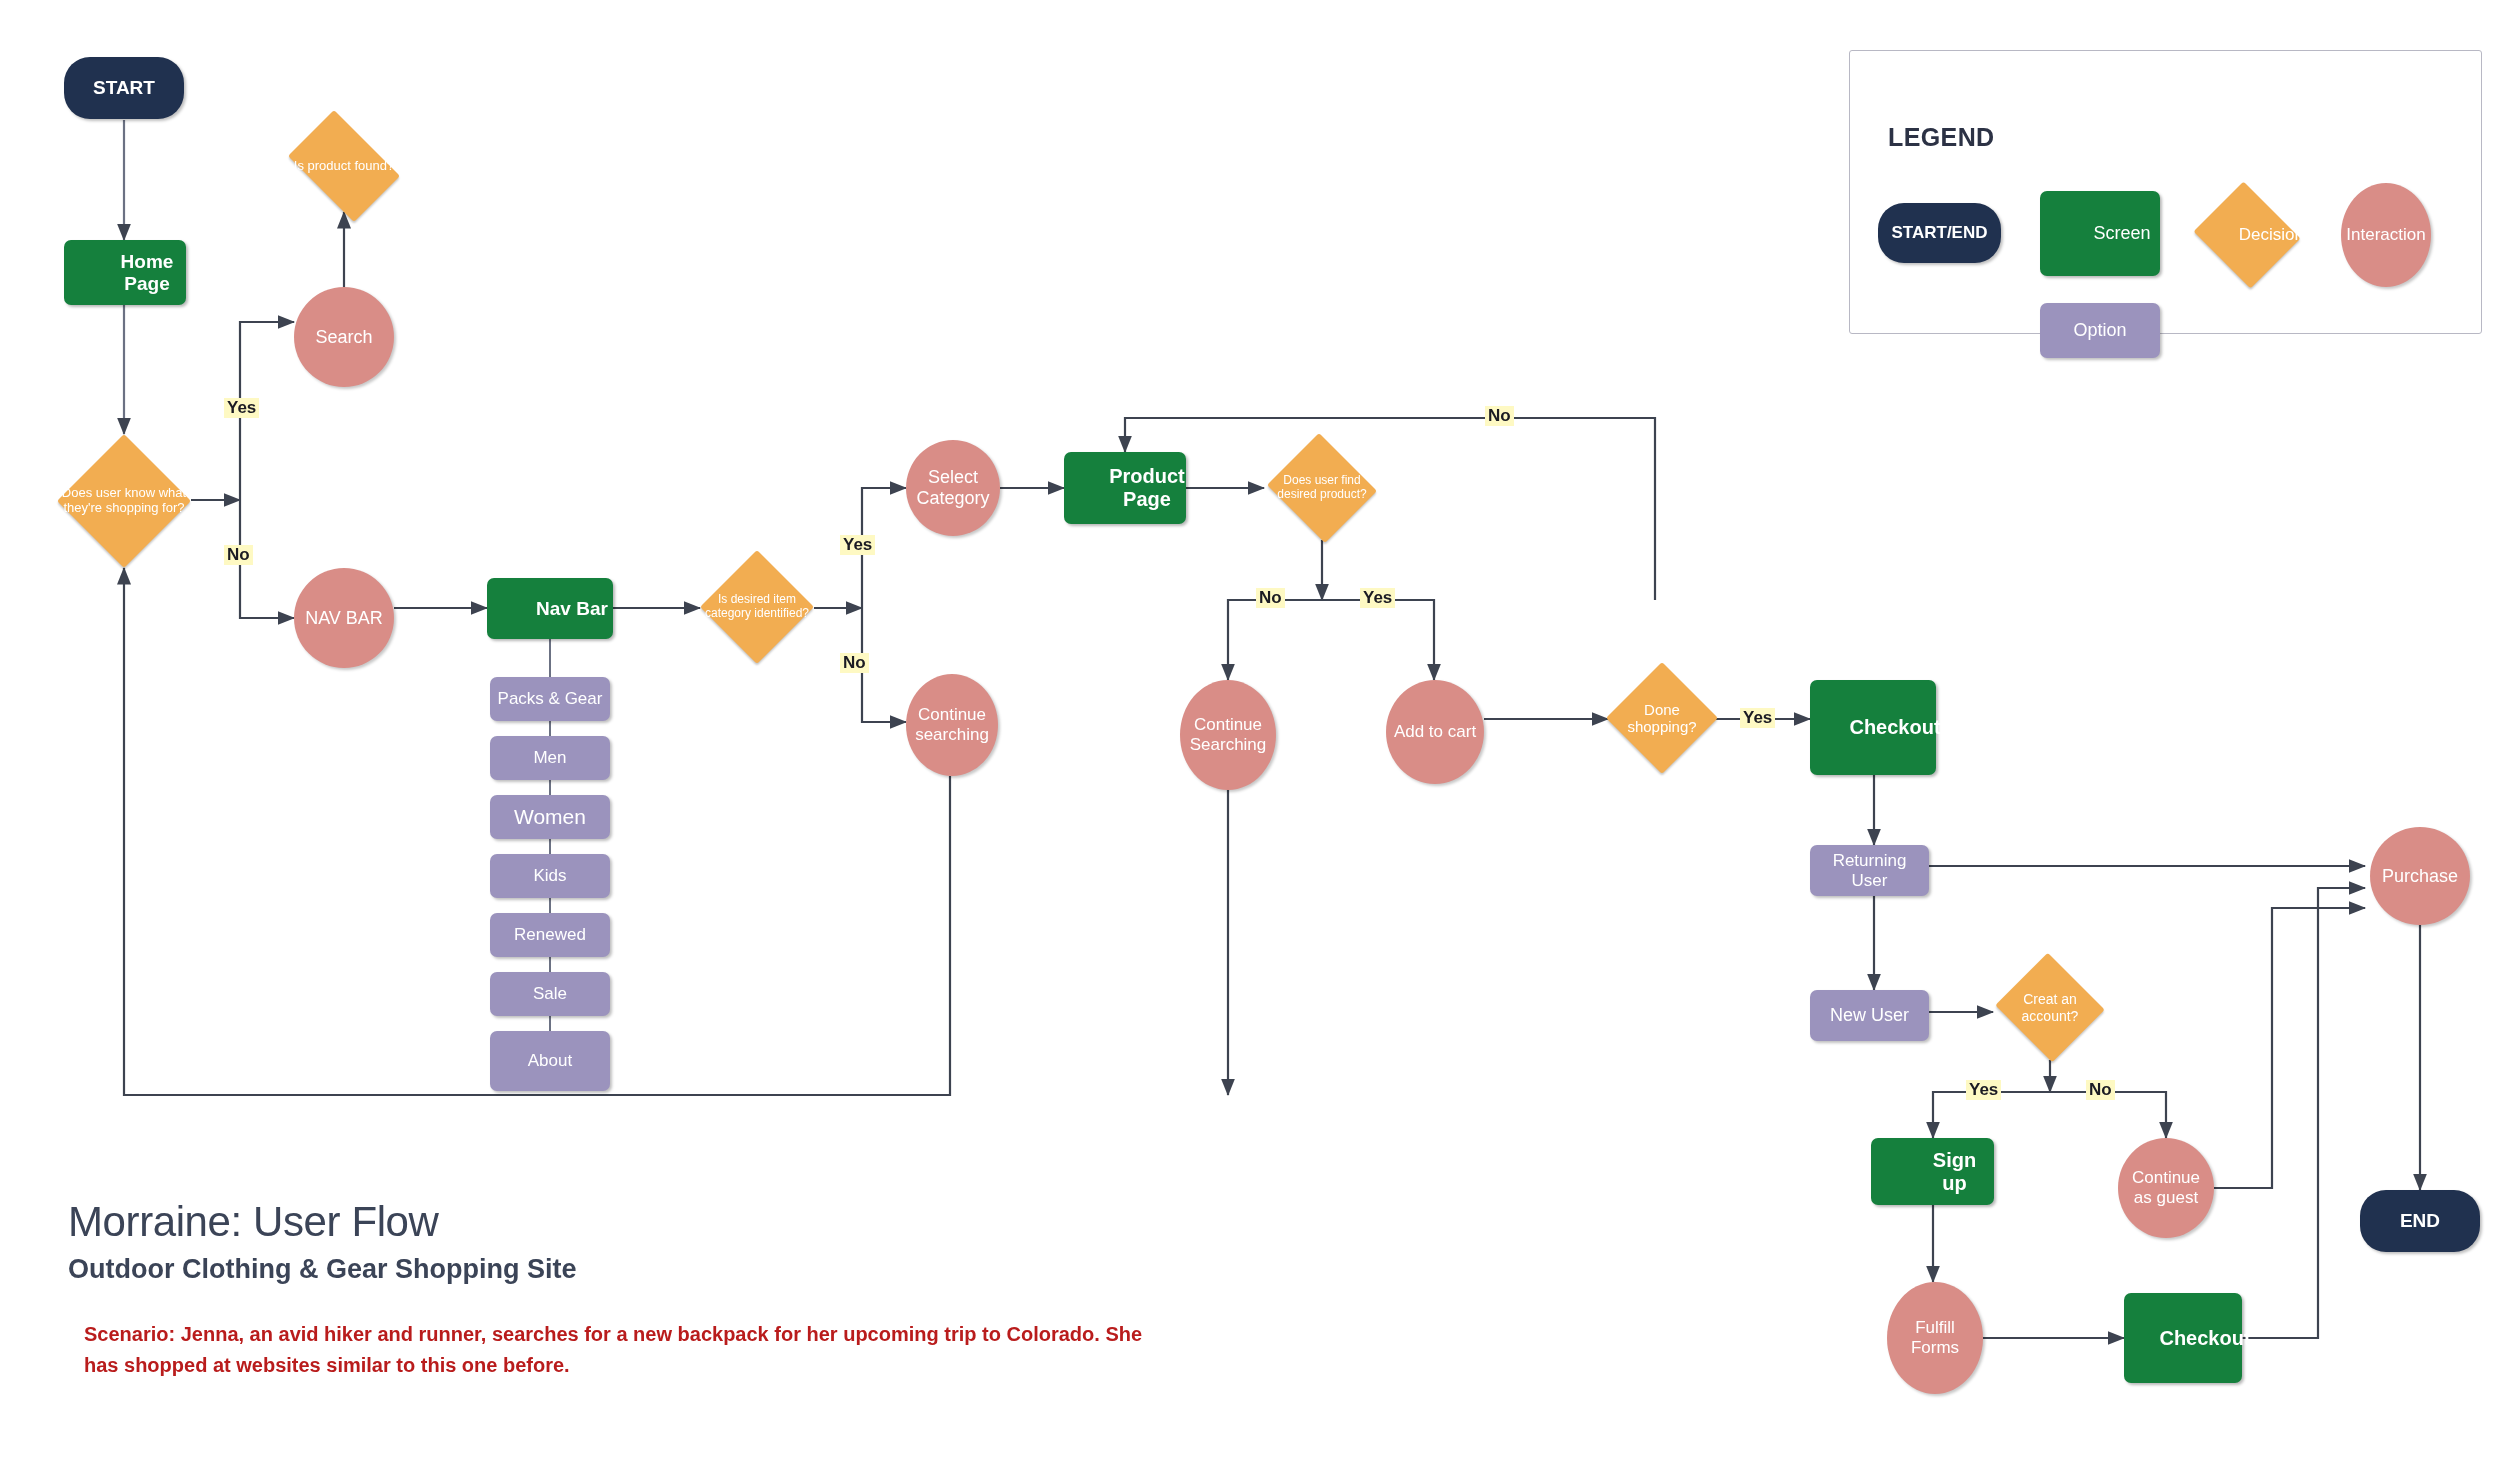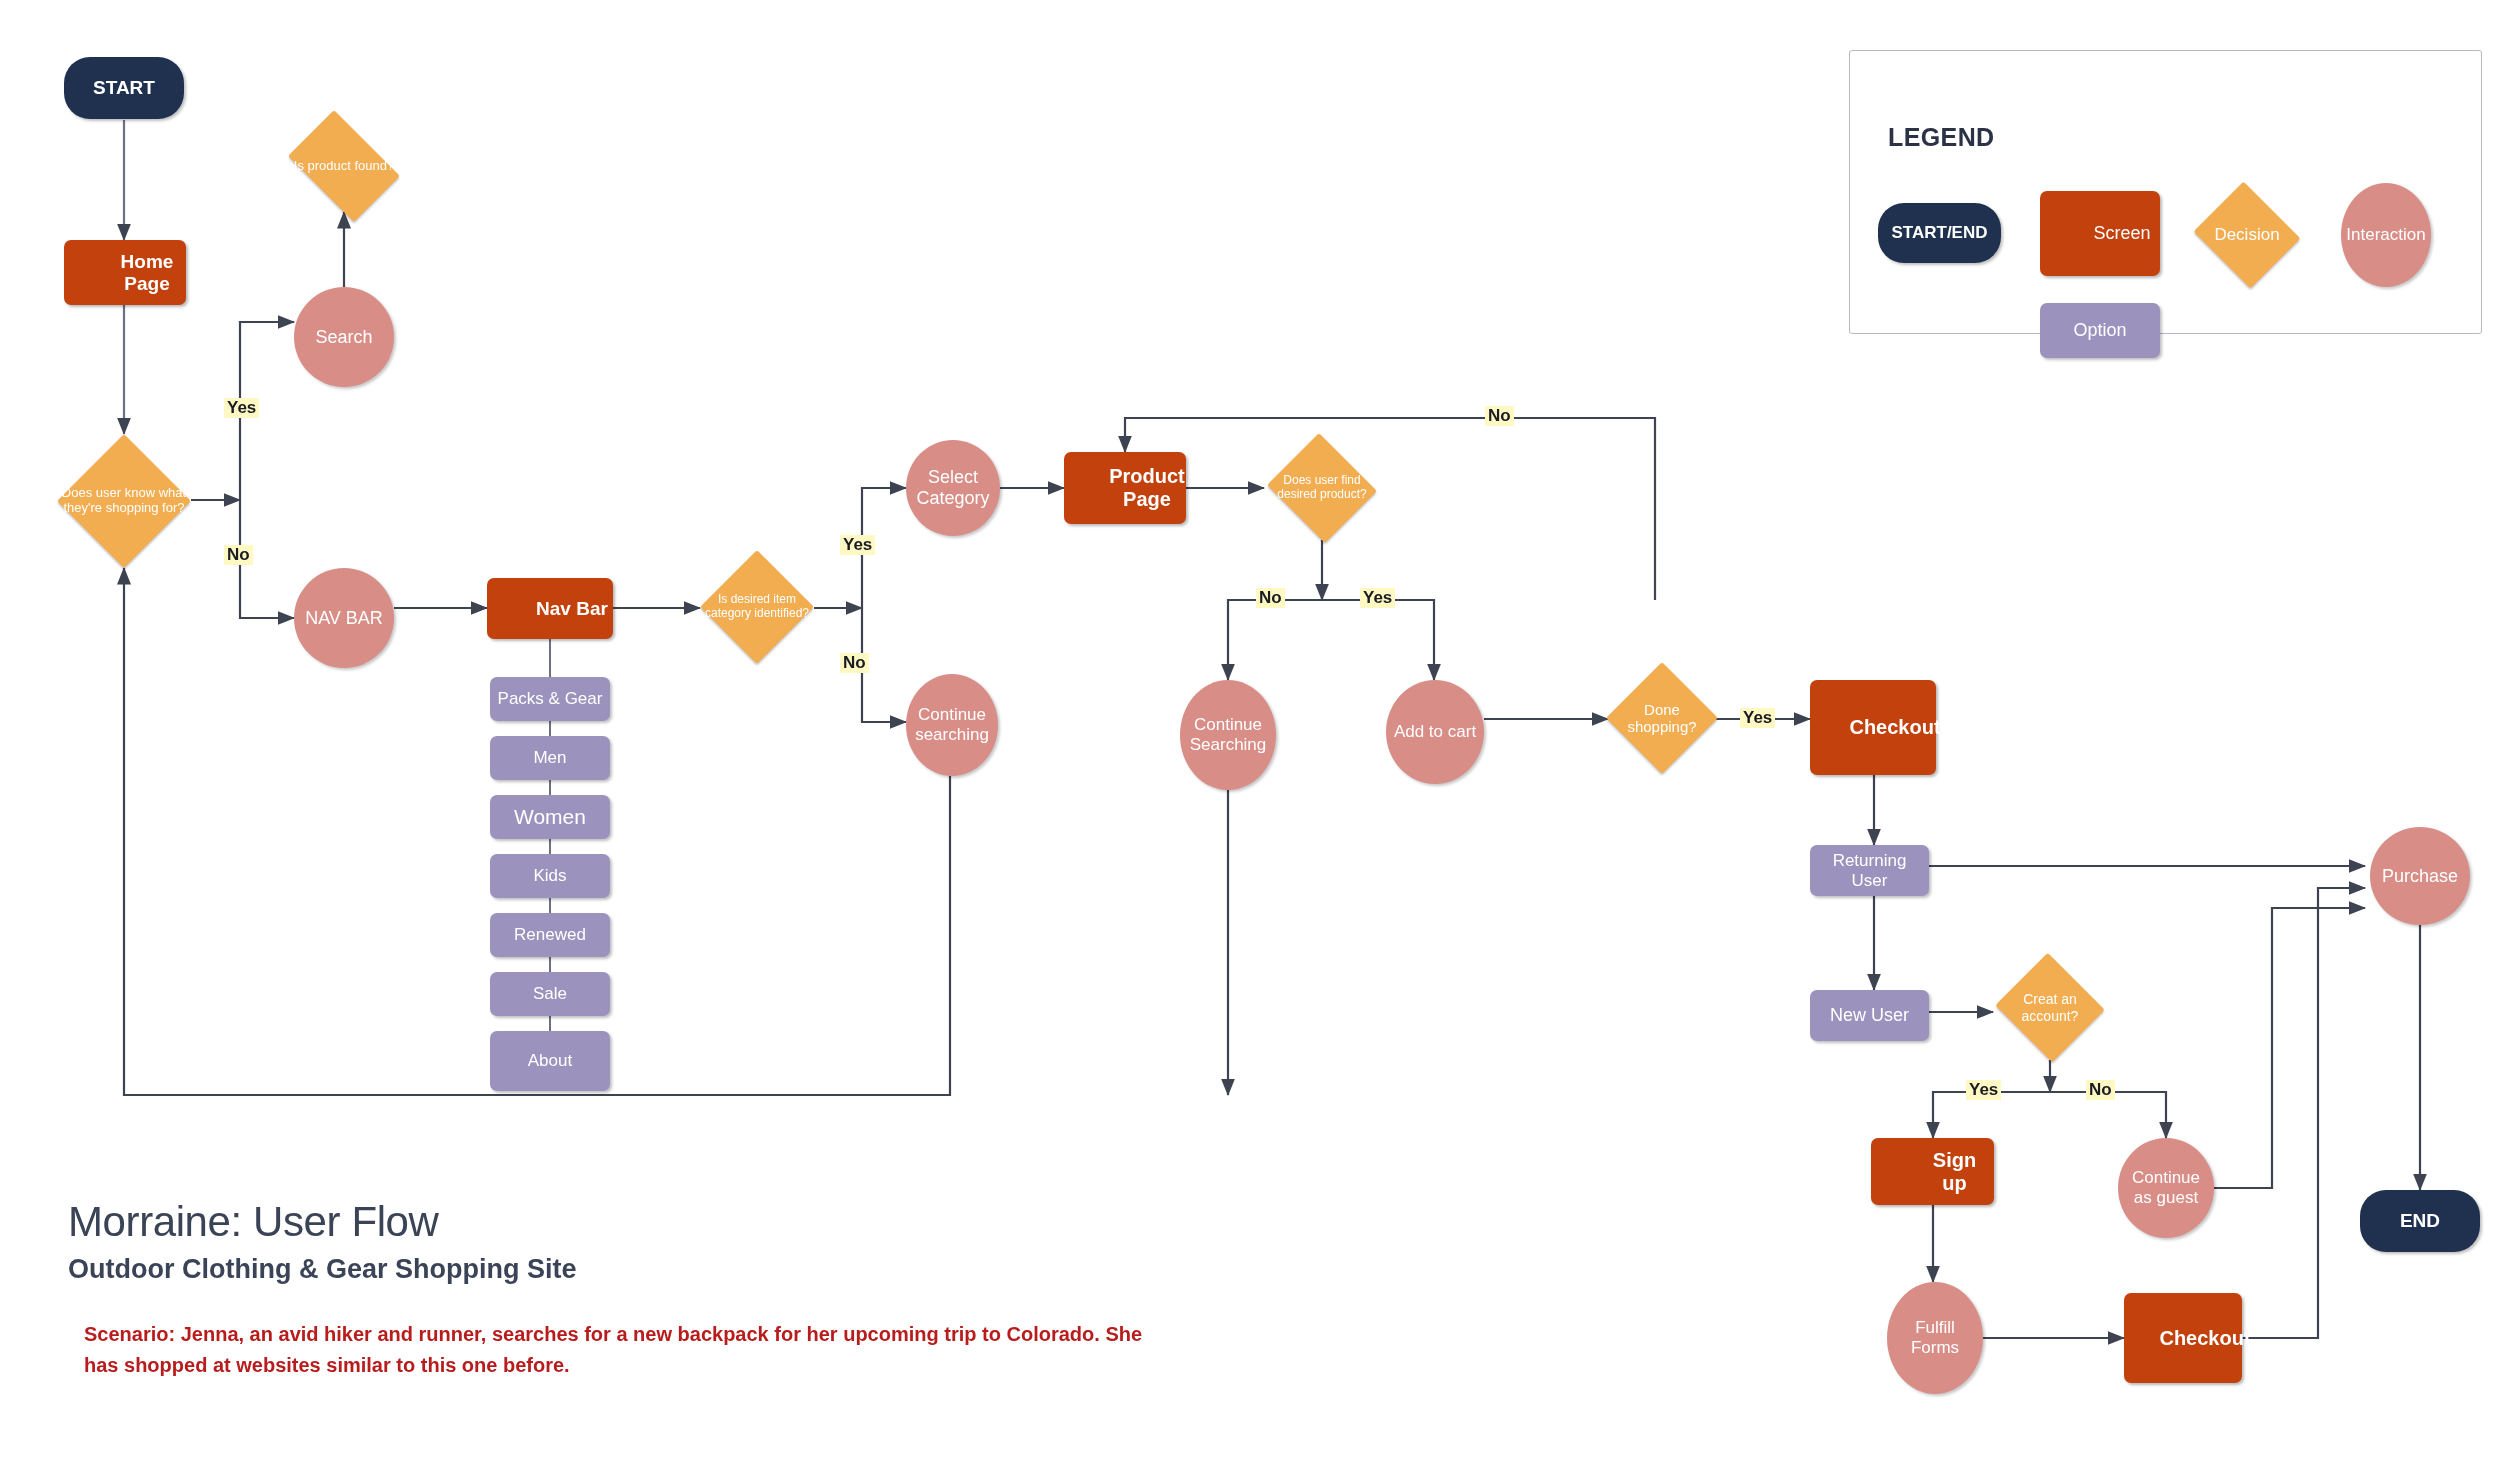--- a/index.html
+++ b/index.html
@@ -35,21 +35,21 @@
 
   
   .terminator {
     background: #20314f;
     border-radius: 26px;
     font-weight: bold;
     box-shadow: 2px 2px 3px rgba(0,0,0,0.25);
   }
   
   .screen {
-    background: #c2410c;
+    background: #15803d;
     border-radius: 7px;
     font-weight: bold;
     box-shadow: 2px 2px 3px rgba(0,0,0,0.28);
     padding-left: 44px;
   }
   
   .option {
     background: #9b93bd;
     border-radius: 7px;
     font-weight: normal;
@@ -367,21 +367,21 @@
     </div>
 
     <div class="lg screen" style="left:190px; top:140px; width:120px; height:85px; font-size:18px; font-weight:normal;">
       <span class="lbl">Screen</span>
     </div>
 
     <div class="lg option" style="left:190px; top:252px; width:120px; height:55px; font-size:18px;">
       <span class="lbl">Option</span>
     </div>
 
-    <div class="lg decision" style="left:340px; top:134px; width:114px; height:100px; font-size:17px;">
+    <div class="lg decision" style="left:340px; top:134px; width:114px; height:100px; font-size:17px;justify-content:flex-end;">
       <span class="dmd"></span>
       <span class="lbl">Decision</span>
     </div>
 
     <div class="lg interaction" style="left:491px; top:132px; width:90px; height:104px; font-size:17px;">
       <span class="lbl">Interaction</span>
     </div>
   </div>
 
   <div id="titleblock">

